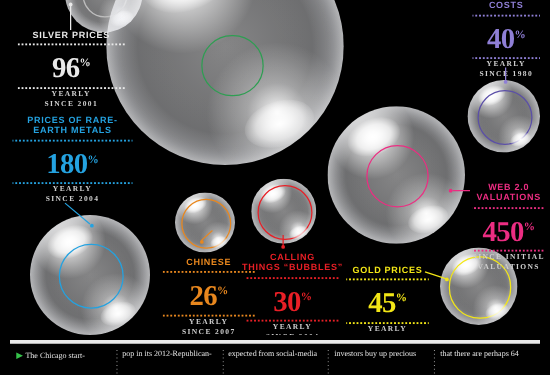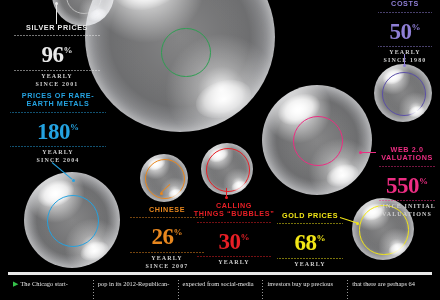--- a/index.html
+++ b/index.html
@@ -107,33 +107,33 @@
     <div class="sub">YEARLY</div>
     <div class="sub">SINCE 2004</div>
     <div class="lead" style="left:48px;top:70px;width:26px;height:1px;transform:rotate(40deg);transform-origin:left center;"></div>
     <div class="leaddot" style="left:68px;top:87px;"></div>
   </div>
 
   <div class="lab" style="left:374px;top:-8px;width:62px;color:#8f7fd6;">
     <div class="hd">COLLEGE</div>
     <div class="hd">COSTS</div>
     <div class="dotrule" style="width:54px;"></div>
-    <div class="big"><span>50</span><span class="pct">%</span></div>
+    <div class="big"><span>40</span><span class="pct">%</span></div>
     <div class="dotrule" style="width:54px;"></div>
     <div class="sub">YEARLY</div>
     <div class="sub">SINCE 1980</div>
     <div class="lead" style="left:30px;top:62px;width:1px;height:12px;"></div>
     <div class="leaddot" style="left:29px;top:72px;"></div>
   </div>
 
   <div class="lab" style="left:374px;top:146px;width:66px;color:#ec2d82;">
     <div class="hd">WEB 2.0</div>
     <div class="hd">VALUATIONS</div>
     <div class="dotrule" style="width:58px;"></div>
-    <div class="big"><span>550</span><span class="pct">%</span></div>
+    <div class="big"><span>450</span><span class="pct">%</span></div>
     <div class="dotrule" style="width:58px;"></div>
     <div class="sub">SINCE INITIAL</div>
     <div class="sub">VALUATIONS</div>
     <div class="lead" style="left:-12px;top:6px;width:14px;height:1px;"></div>
     <div class="leaddot" style="left:-15px;top:5px;"></div>
   </div>
 
   <div class="lab" style="left:124px;top:206px;width:86px;color:#e8871e;">
     <div class="leaddot" style="left:36px;top:-14px;"></div>
     <div class="lead" style="left:37px;top:-14px;width:12px;height:1px;transform:rotate(-42deg);transform-origin:left center;"></div>
@@ -153,21 +153,21 @@
     <div class="dotrule" style="width:76px;"></div>
     <div class="big"><span>30</span><span class="pct">%</span></div>
     <div class="dotrule" style="width:76px;"></div>
     <div class="sub">YEARLY</div>
     <div class="sub">SINCE 2004</div>
   </div>
 
   <div class="lab" style="left:272px;top:212px;width:76px;color:#f2e616;">
     <div class="hd">GOLD PRICES</div>
     <div class="dotrule" style="width:66px;"></div>
-    <div class="big"><span>68</span><span class="pct">%</span></div>
+    <div class="big"><span>45</span><span class="pct">%</span></div>
     <div class="dotrule" style="width:66px;"></div>
     <div class="sub">YEARLY</div>
     <div class="sub">SINCE 2001</div>
     <div class="lead" style="left:68px;top:5px;width:18px;height:1px;transform:rotate(18deg);transform-origin:left center;"></div>
     <div class="leaddot" style="left:84px;top:10px;"></div>
   </div>
 
   <div id="strip">
     <div id="rule"></div>
     <div id="cols">

